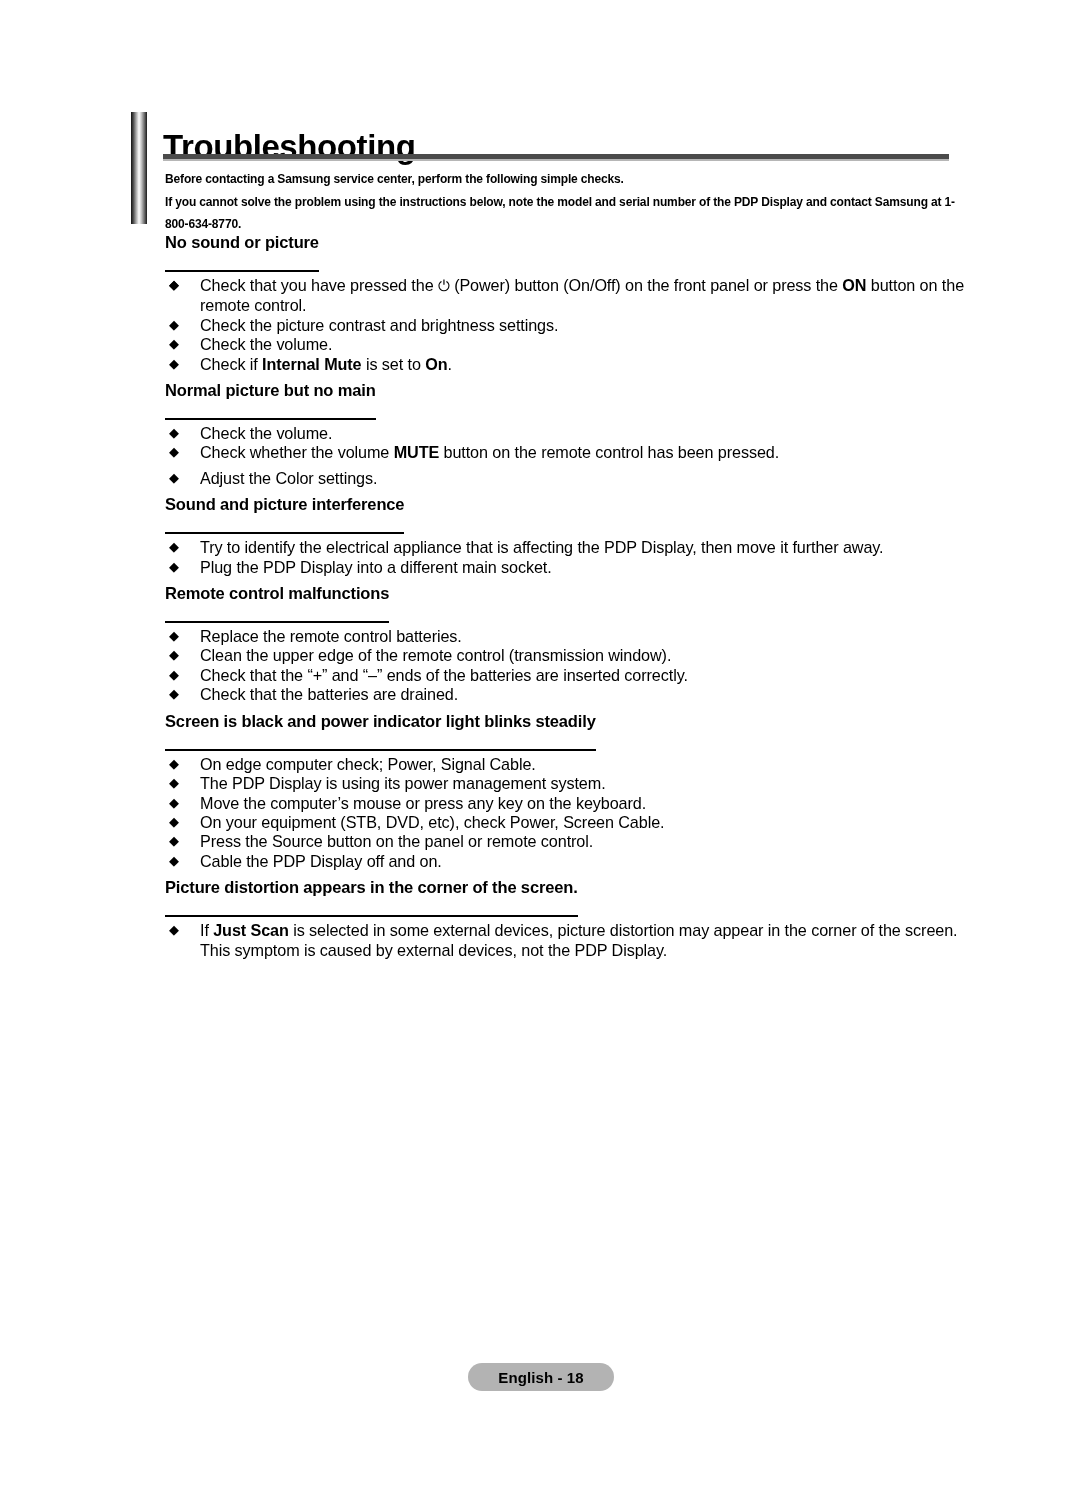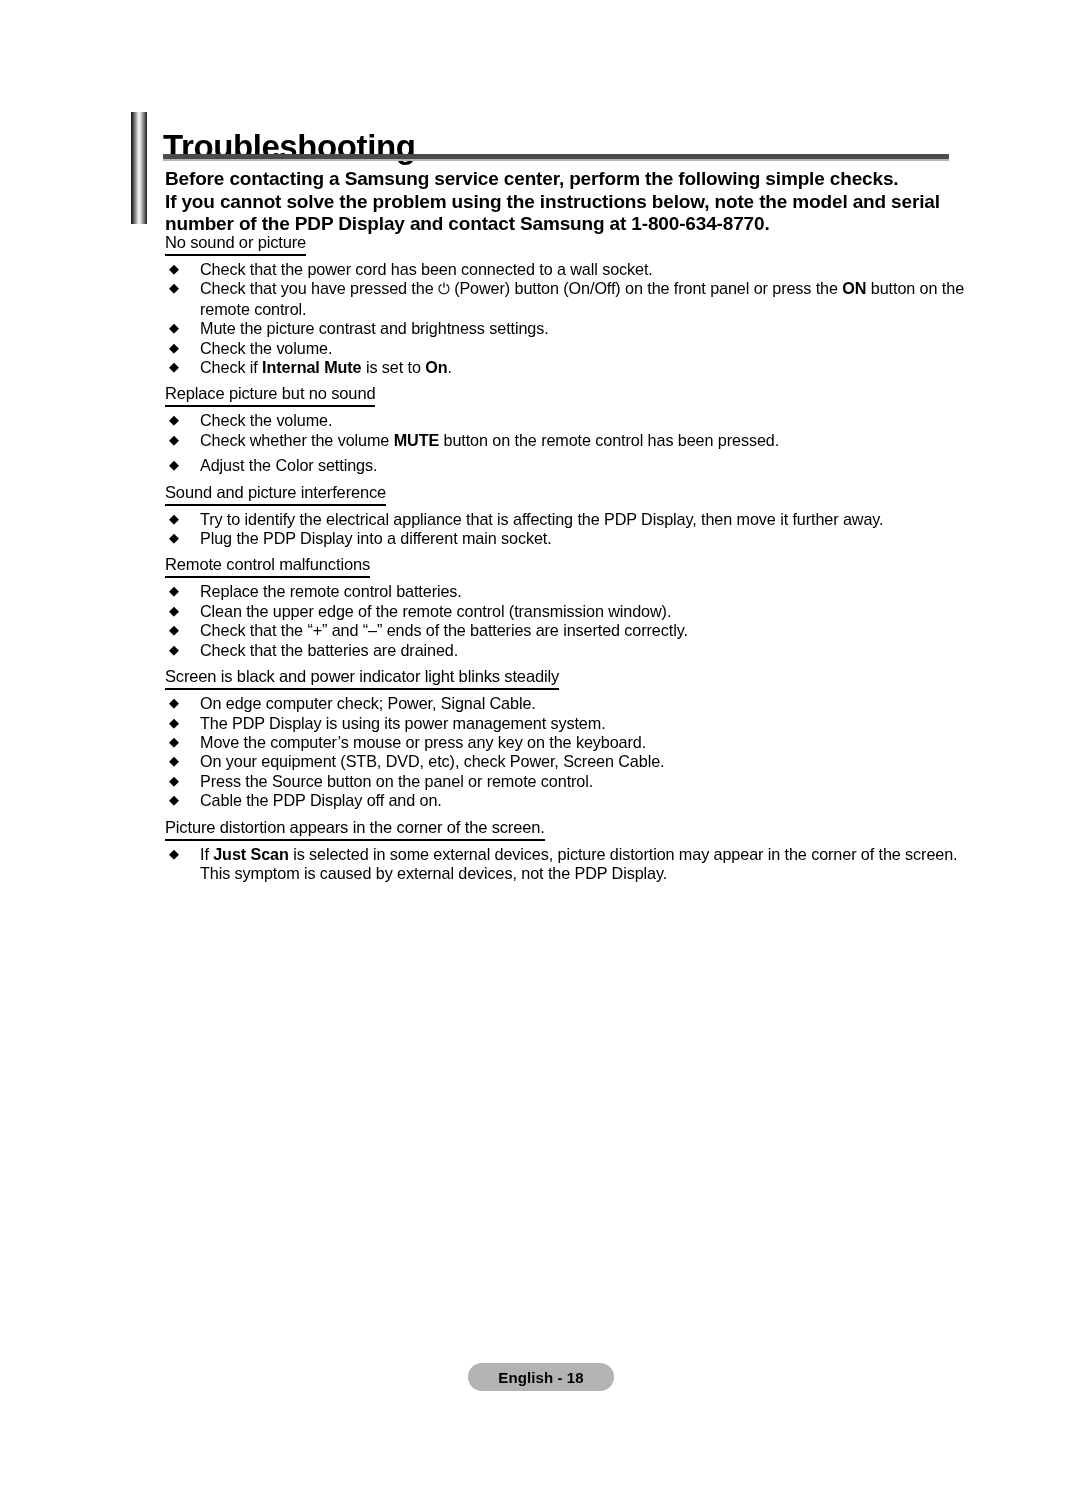--- a/index.html
+++ b/index.html
@@ -68,46 +68,46 @@
     background: #4b4b4b;
     border-bottom: 2px solid #b6b6b6;
   }
 
   
   .intro {
     position: absolute;
     left: 165px;
     top: 168px;
     width: 790px;
-    font-size: 19px;
+    font-size: 12px;
     font-weight: bold;
     line-height: 22.5px;
     letter-spacing: -0.15px;
   }
 
   
   .content {
     position: absolute;
     left: 165px;
     top: 232px;
     width: 800px;
   }
 
   .section {
     margin: 0;
   }
 
   .section-heading {
     font-size: 16.5px;
-    font-weight: normal;
+    font-weight: bold;
     line-height: 21px;
     letter-spacing: -0.15px;
     display: inline-block;
     border-bottom: 2.2px solid #000000;
-    padding-bottom: 1px;
+    padding-bottom: 17px;
     margin-bottom: 4px;
     white-space: nowrap;
   }
 
   .bullets {
     list-style: none;
     margin: 0;
     padding: 0;
   }
 
@@ -165,27 +165,27 @@
   <div class="header-block">
     <div class="side-bar"></div>
     <h1 class="page-title">Troubleshooting</h1>
     <div class="title-rule"></div>
   </div>
 
   <div class="intro">Before contacting a Samsung service center, perform the following simple checks.<br>If you cannot solve the problem using the instructions below, note the model and serial number of the PDP Display and contact Samsung at 1-800-634-8770.</div>
 
   <div class="content">
       <div class="section"><div class="section-heading">No sound or picture</div><ul class="bullets">
-          <li class="bullet"><span class="bullet-marker">◆</span><span>Check that the power cord has been connected to a wall socket.</span></li>
+          <li class="bullet"><span class="bullet-marker">◆</span></li>
           <li class="bullet"><span class="bullet-marker">◆</span><span>Check that you have pressed the <span class="pwr">⏻</span> (Power) button (On/Off) on the front panel or press the <b>ON</b> button on the remote control.</span></li>
-          <li class="bullet"><span class="bullet-marker">◆</span><span>Mute the picture contrast and brightness settings.</span></li>
+          <li class="bullet"><span class="bullet-marker">◆</span><span>Check the picture contrast and brightness settings.</span></li>
           <li class="bullet"><span class="bullet-marker">◆</span><span>Check the volume.</span></li>
           <li class="bullet"><span class="bullet-marker">◆</span><span>Check if <b>Internal Mute</b> is set to <b>On</b>.</span></li>
         </ul></div>
-      <div class="section"><div class="section-heading">Replace picture but no sound</div><ul class="bullets">
+      <div class="section"><div class="section-heading">Normal picture but no main</div><ul class="bullets">
           <li class="bullet"><span class="bullet-marker">◆</span><span>Check the volume.</span></li>
           <li class="bullet"><span class="bullet-marker">◆</span><span>Check whether the volume <b>MUTE</b> button on the remote control has been pressed.</span></li>
         </ul></div>
       <div class="section"><ul class="bullets">
           <li class="bullet"><span class="bullet-marker">◆</span><span>Adjust the Color settings.</span></li>
         </ul></div>
       <div class="section"><div class="section-heading">Sound and picture interference</div><ul class="bullets">
           <li class="bullet"><span class="bullet-marker">◆</span><span>Try to identify the electrical appliance that is affecting the PDP Display, then move it further away.</span></li>
           <li class="bullet"><span class="bullet-marker">◆</span><span>Plug the PDP Display into a different main socket.</span></li>
         </ul></div>

